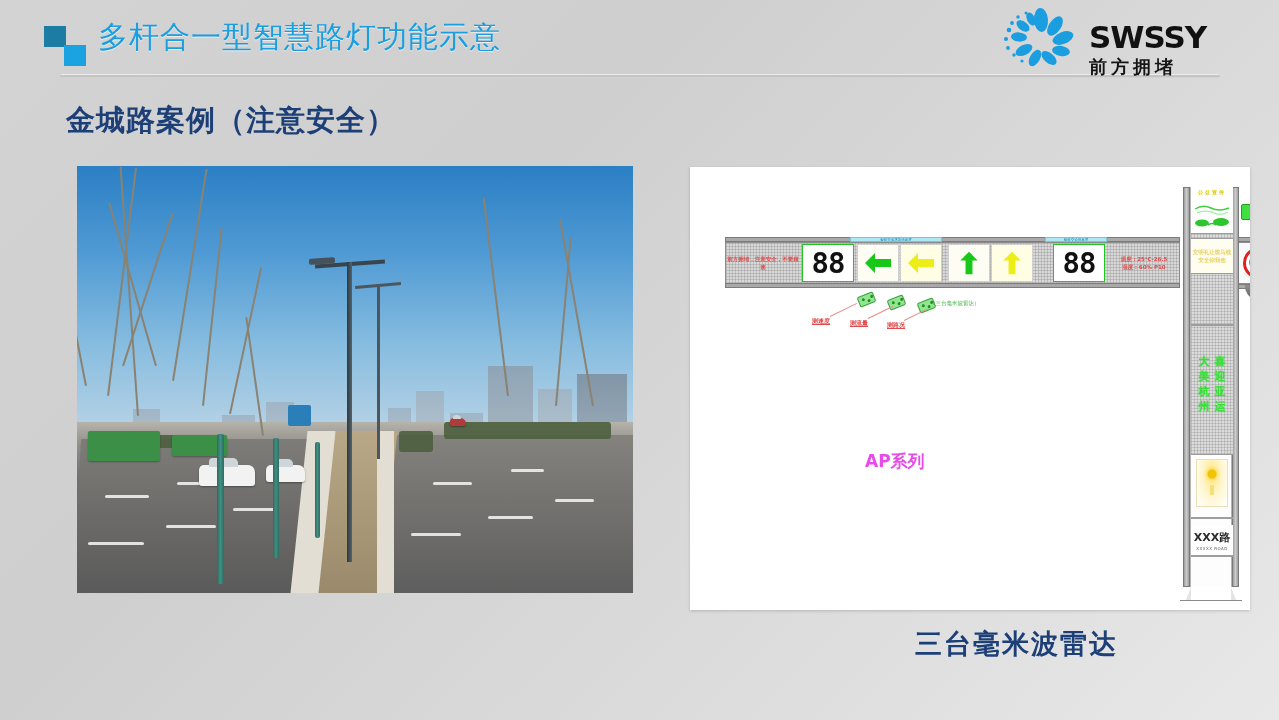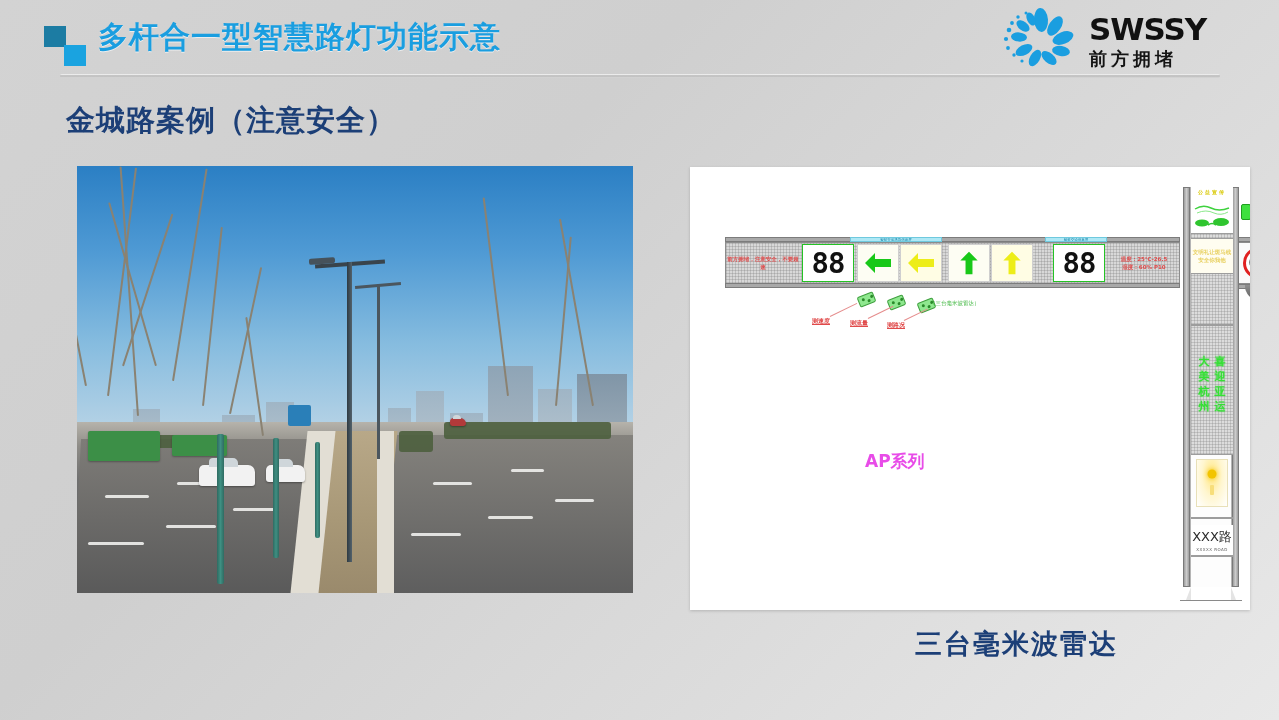--- a/index.html
+++ b/index.html
@@ -23,42 +23,42 @@
   .sq-a {
     position: absolute; left: 0; top: 0; width: 22px; height: 21px;
     background: #1c7ca3;
   }
   .sq-b {
     position: absolute; left: 20px; top: 19px; width: 22px; height: 21px;
     background: #1aa3e0;
   }
   .hdr-title {
     position: absolute; left: 98px; top: 17px;
-    font-size: 30px; font-weight: bold; letter-spacing: 1px;
+    font-size: 30px; font-weight: normal; letter-spacing: 1px;
     color: #1a9ee0;
     text-shadow: 0 1px 0 rgba(255,255,255,0.6);
     font-family: "DejaVu Sans", "Liberation Sans", sans-serif;
     white-space: nowrap;
   }
   .hdr-rule {
     position: absolute; left: 60px; top: 74px; width: 1160px; height: 4px;
     background: linear-gradient(to bottom, #ffffff 0%, #b9b9b9 45%, #d9d9d9 100%);
     border-radius: 2px;
   }
 
   
   .logo-wrap {
     position: absolute; right: 32px; top: 4px;
     width: 250px; height: 66px;
   }
   .logo-mark {
     position: absolute; left: 0; top: 2px; width: 86px; height: 62px;
   }
   .logo-text {
-    position: absolute; left: 92px; top: 9px;
+    position: absolute; left: 92px; top: 17px;
   }
   .logo-word {
     font-size: 31px; font-weight: bold; letter-spacing: -1px;
     color: #111; line-height: 32px;
     font-family: "DejaVu Sans", "Liberation Sans", sans-serif;
   }
   .logo-cn {
     font-size: 18px; font-weight: bold; letter-spacing: 4px;
     color: #141414; line-height: 24px; margin-top: 2px;
     font-family: "DejaVu Sans", "Liberation Sans", sans-serif;
@@ -320,21 +320,21 @@
   }
   .vp-amber .stem {
     position:absolute; left:50%; top:54%; transform:translateX(-50%);
     width:4px; height:10px; background:#f7de7a; border-radius:1px;
   }
   .vp-plate {
     position:absolute; left:0; top:338px; width:42px; height:30px;
     background:#fff; display:flex; flex-direction:column;
     align-items:center; justify-content:center; gap:1px;
   }
-  .vp-plate .road-cn { font-size:13px; font-weight:normal; color:#2b2b2b; font-family:"DejaVu Sans",sans-serif;}
+  .vp-plate .road-cn { font-size:11px; font-weight:bold; color:#2b2b2b; font-family:"DejaVu Sans",sans-serif;}
   .vp-plate .road-en { font-size:4px; color:#555; letter-spacing:.5px; font-family:"DejaVu Sans",sans-serif;}
   .vp-base {
     position:absolute; left:-3px; top:400px; width:62px; height:14px;
     border-bottom:1.5px solid #8a8a8a;
   }
   .vp-base .foot {
     position:absolute; bottom:0; width:0; height:0;
     border-bottom:13px solid #e4e4e4;
   }
   .vp-base .foot.l { left:6px; border-left:5px solid transparent; border-right:0; }

